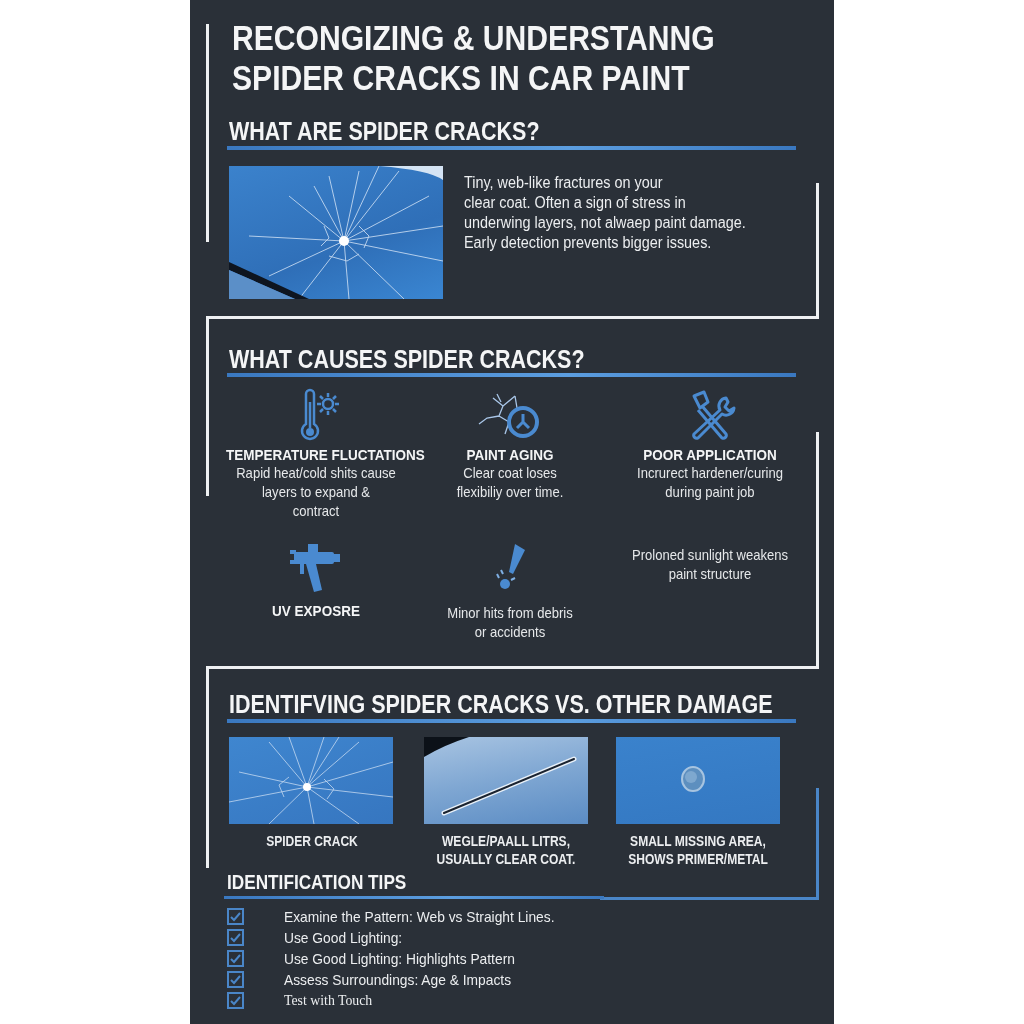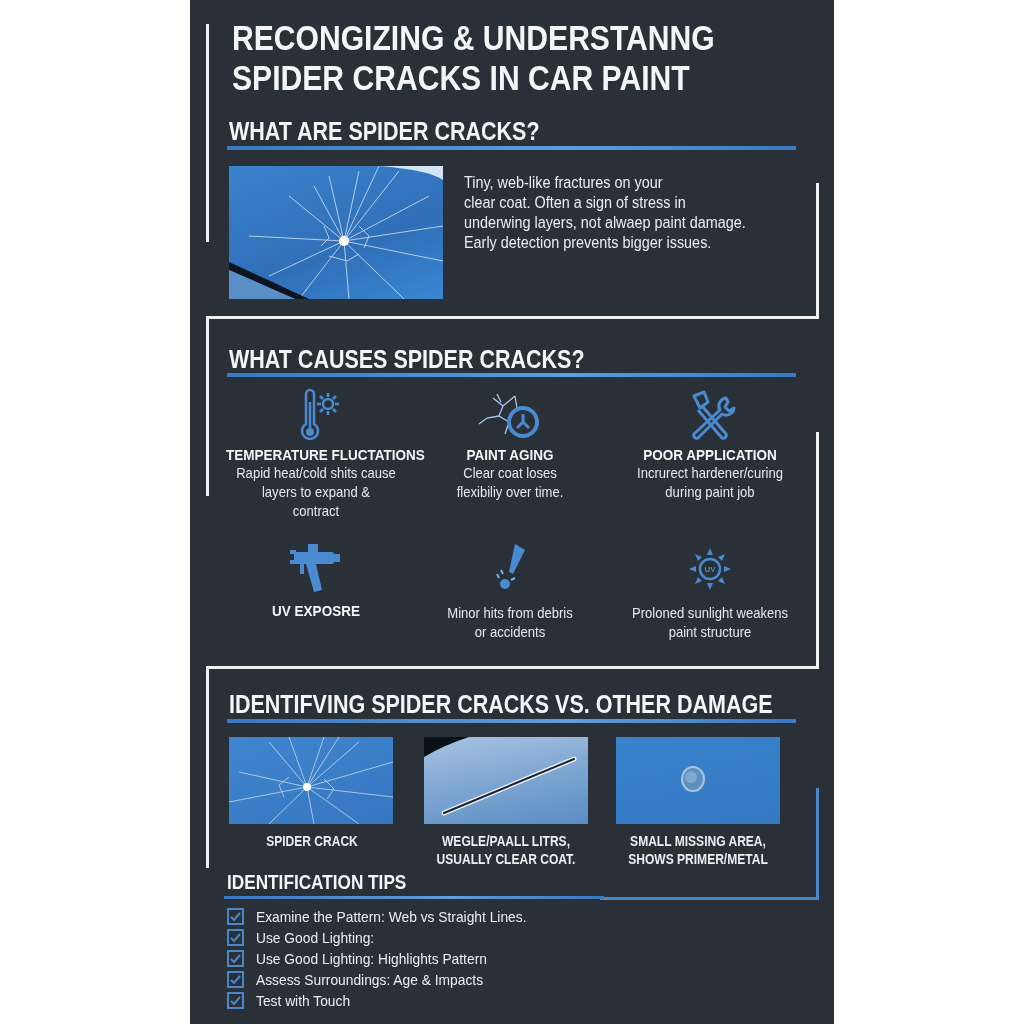--- a/index.html
+++ b/index.html
@@ -13,21 +13,21 @@
   .rule { position:absolute; height:4px; background:linear-gradient(90deg,#3a78c0,#5c9ee0 60%,#3a78c0); }
   .title { color:#f4f5f6; font-weight:bold; font-size:35px; line-height:40px; letter-spacing:0px; transform:scaleX(0.86); transform-origin:left top; white-space:nowrap; }
   .h2 { color:#f4f5f6; font-weight:bold; font-size:25px; line-height:28px; transform:scaleX(0.86); transform-origin:left top; white-space:nowrap; }
   .body-text { color:#eceef0; font-size:16px; line-height:20px; transform:scaleX(0.9); transform-origin:left top; white-space:nowrap; }
   .cause { position:absolute; width:200px; text-align:center; }
   .cause .ic { height:58px; display:flex; justify-content:center; align-items:center; }
   .cause .t { color:#f4f5f6; font-weight:bold; font-size:15px; line-height:18px; white-space:nowrap; transform:scaleX(0.9); }
   .cause .d { color:#e6e8ea; font-size:14.5px; line-height:19px; transform:scaleX(0.9); }
   .img { position:absolute; overflow:hidden; }
   .cap { position:absolute; width:200px; text-align:center; color:#eceef0; font-size:14px; line-height:18px; font-weight:bold; transform:scaleX(0.86); }
-  .tip { position:absolute; left:227px; height:21px; display:flex; align-items:center; }
+  .tip { position:absolute; left:227px; height:21px; display:flex; align-items:center;gap:28px; }
   .chk { width:13px; height:13px; border:2px solid #4a86c8; margin-right:12px; position:relative; }
   .tip-text { color:#eceef0; font-size:15px; white-space:nowrap; transform:scaleX(0.92); transform-origin:left center; }
 </style>
 </head>
 <body>
 
 <div class="panel"></div>
 
 <div class="vline" style="left:206px;top:24px;height:218px;"></div>
 <div class="vline" style="left:816px;top:183px;height:135px;"></div>
@@ -166,36 +166,20 @@
       </g>
     </svg>
   </div>
   <div class="d" style="margin-top:6px;">
     <div>Minor hits from debris</div>
     <div>or accidents</div>
   </div>
 </div>
 
 <div class="cause" style="left:610px;top:540px;">
-  <div class="ic">
-    <svg width="50" height="50" viewBox="0 0 50 50">
-      <circle cx="25" cy="25" r="10" stroke="#4a8ad0" stroke-width="2.5" fill="none"></circle>
-      <text x="25" y="28" font-size="8" font-family="Liberation Sans, sans-serif" fill="#4a8ad0" text-anchor="middle" font-weight="bold">UV</text>
-      <g fill="#4a8ad0">
-        <path d="M25 4 l3 7 h-6 Z"></path>
-          <path d="M25 46 l3 -7 h-6 Z"></path>
-        <path d="M4 25 l7 -3 v6 Z"></path>
-          <path d="M46 25 l-7 -3 v6 Z"></path>
-        <path d="M10 10 l7 3 -4 4 Z"></path>
-          <path d="M40 40 l-7 -3 4 -4 Z"></path>
-        <path d="M40 10 l-3 7 -4 -4 Z"></path>
-          <path d="M10 40 l3 -7 4 4 Z"></path>
-      </g>
-    </svg>
-  </div>
   <div class="d" style="margin-top:6px;">
     <div>Proloned sunlight weakens</div>
     <div>paint structure</div>
   </div>
 </div>
 
 <div class="abs h2" style="left:229px;top:690px;">IDENTIFVING SPIDER CRACKS VS. OTHER DAMAGE</div>
 <div class="rule" style="left:227px;top:719px;width:569px;"></div>
 
 <div class="img" style="left:229px;top:737px;width:164px;height:87px;background:linear-gradient(160deg,#3f86cf,#3676c0);">
@@ -274,20 +258,20 @@
   <span class="tip-text">Use Good Lighting: Highlights Pattern</span>
 </div>
 <div class="tip" style="top:969px;align-items:center;">
   <span class="chk">
       <svg width="13" height="13" viewBox="0 0 13 13" style="position:absolute;left:0;top:0;">
         <path d="M2 7 L5 10 L11 3" stroke="#4a86c8" stroke-width="2" fill="none"></path>
       </svg>
     </span>
   <span class="tip-text">Assess Surroundings: Age &amp; Impacts</span>
 </div>
-<div class="tip" style="top:990px;">
+<div class="tip" style="top:990px;font-family:Liberation Serif, serif;">
   <span class="chk">
       <svg width="13" height="13" viewBox="0 0 13 13" style="position:absolute;left:0;top:0;">
         <path d="M2 7 L5 10 L11 3" stroke="#4a86c8" stroke-width="2" fill="none"></path>
       </svg>
     </span>
   <span class="tip-text">Test with Touch</span>
 </div>
 
 </body></html>

